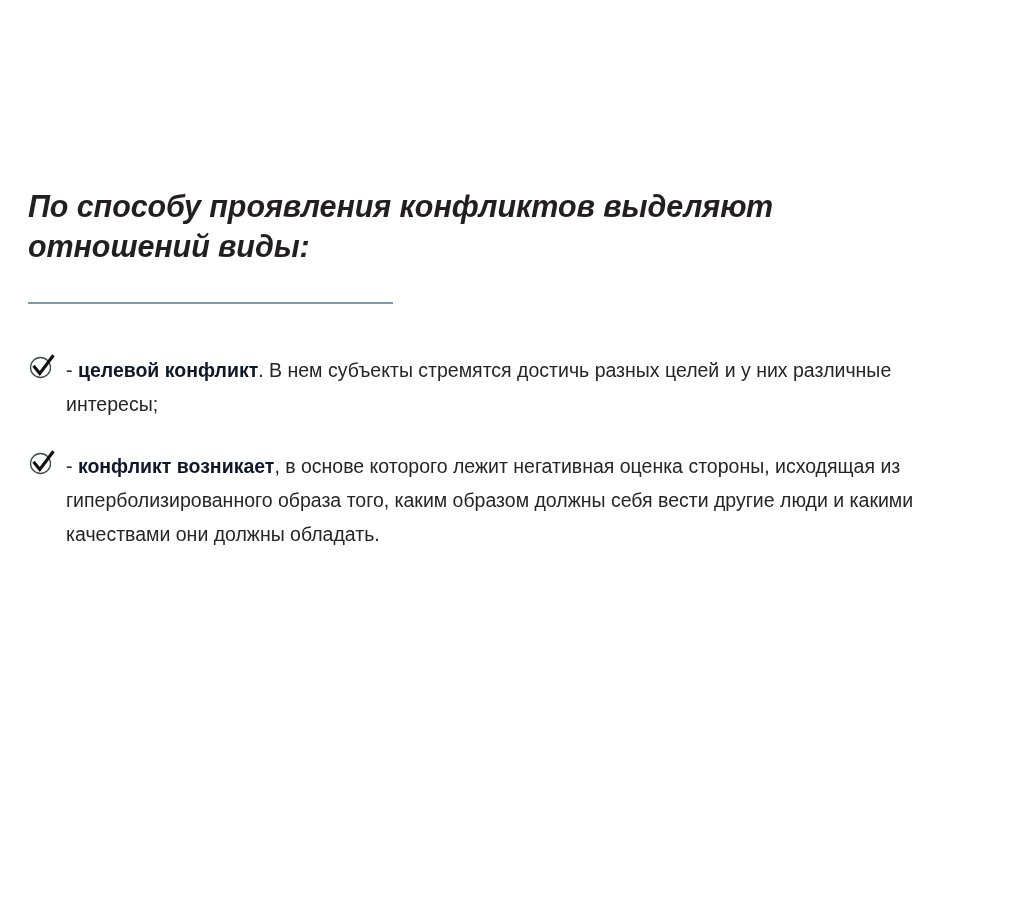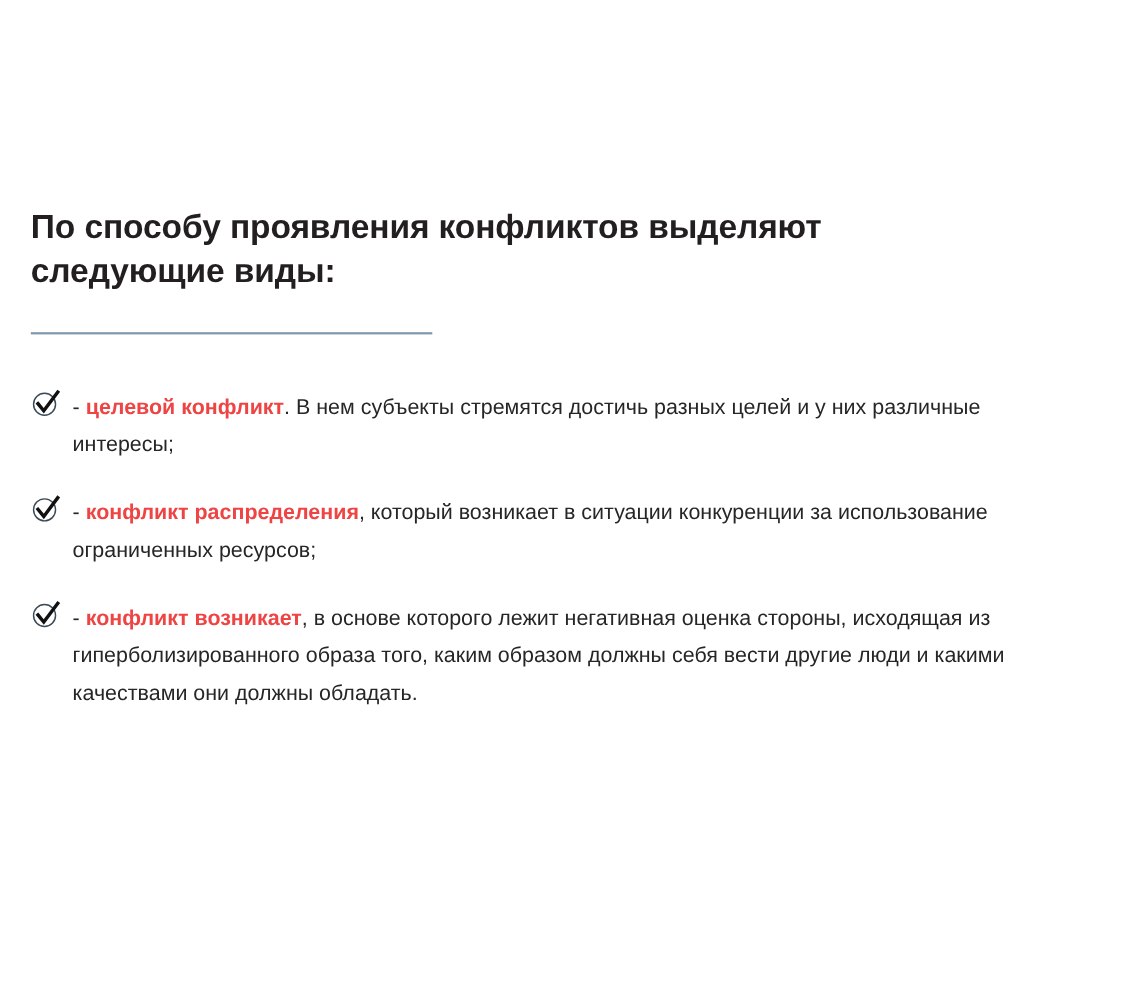--- a/index.html
+++ b/index.html
@@ -22,20 +22,21 @@
     height: 900px;
     background: #ffffff;
   }
 
   
   .heading-block {
     position: absolute;
     left: 28px;
     top: 186px;
     width: 900px;
+    font-style: italic;
   }
 
   .heading {
     font-size: 30.5px;
     line-height: 40px;
     font-weight: 700;
     color: #231f20;
     letter-spacing: -0.1px;
   }
 
@@ -85,57 +86,48 @@
     flex: 1 1 auto;
     font-size: 19.5px;
     line-height: 34px;
     color: #262626;
     font-weight: 400;
     padding-top: 1px;
   }
 
   .bullet-text b {
     font-weight: 700;
-    color: #ef4444;
+    color: #0f172a;
   }
 </style>
 </head>
 <body>
 
 <div class="slide">
 
   <div class="heading-block">
     <div class="heading">По способу проявления конфликтов выделяют</div>
-    <div class="heading">следующие виды:</div>
+    <div class="heading">отношений виды:</div>
   </div>
 
   <div class="divider"></div>
 
   <div class="bullet-list">
 
     <div class="bullet-item">
       <span class="check-icon">
         <svg viewBox="0 0 30 28" xmlns="http://www.w3.org/2000/svg">
           <circle cx="12.5" cy="15.5" r="10" fill="none" stroke="#3b4a57" stroke-width="1.3"></circle>
           <path d="M6.5 15 L11.8 21.5 L24.5 4.5" fill="none" stroke="#111111" stroke-width="3.1" stroke-linecap="square" stroke-linejoin="miter"></path>
         </svg>
       </span>
       <span class="bullet-text"><span>- </span><b>целевой конфликт</b><span>. В нем субъекты стремятся достичь разных целей и у них различные интересы;</span></span>
     </div>
 
 
-    <div class="bullet-item">
-      <span class="check-icon">
-        <svg viewBox="0 0 30 28" xmlns="http://www.w3.org/2000/svg">
-          <circle cx="12.5" cy="15.5" r="10" fill="none" stroke="#3b4a57" stroke-width="1.3"></circle>
-          <path d="M6.5 15 L11.8 21.5 L24.5 4.5" fill="none" stroke="#111111" stroke-width="3.1" stroke-linecap="square" stroke-linejoin="miter"></path>
-        </svg>
-      </span>
-      <span class="bullet-text"><span>- </span><b>конфликт распределения</b><span>, который возникает в ситуации конкуренции за использование ограниченных ресурсов;</span></span>
-    </div>
 
     <div class="bullet-item">
       <span class="check-icon">
         <svg viewBox="0 0 30 28" xmlns="http://www.w3.org/2000/svg">
           <circle cx="12.5" cy="15.5" r="10" fill="none" stroke="#3b4a57" stroke-width="1.3"></circle>
           <path d="M6.5 15 L11.8 21.5 L24.5 4.5" fill="none" stroke="#111111" stroke-width="3.1" stroke-linecap="square" stroke-linejoin="miter"></path>
         </svg>
       </span>
       <span class="bullet-text"><span>- </span><b>конфликт возникает</b><span>, в основе которого лежит негативная оценка стороны, исходящая из гиперболизированного образа того, каким образом должны себя вести другие люди и какими качествами они должны обладать.</span></span>
     </div>

